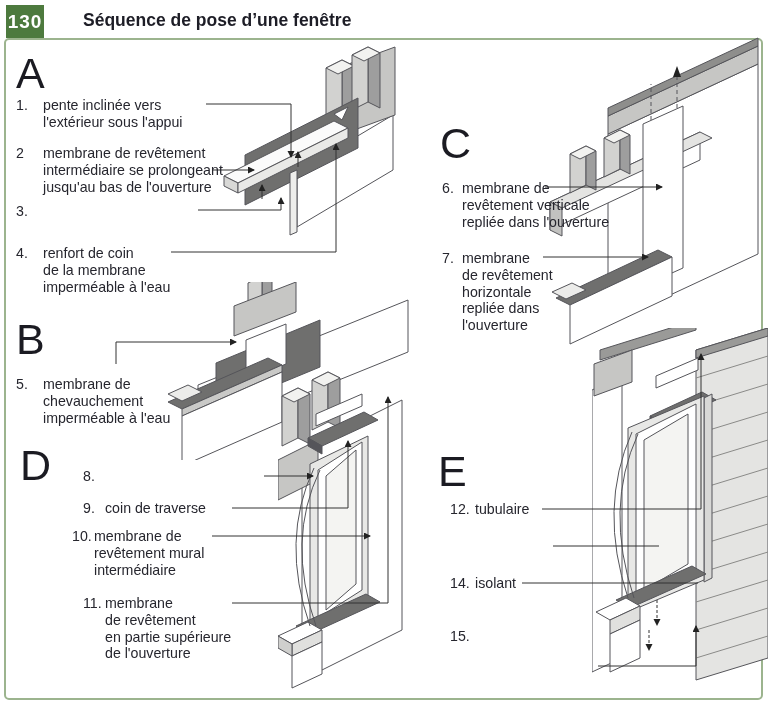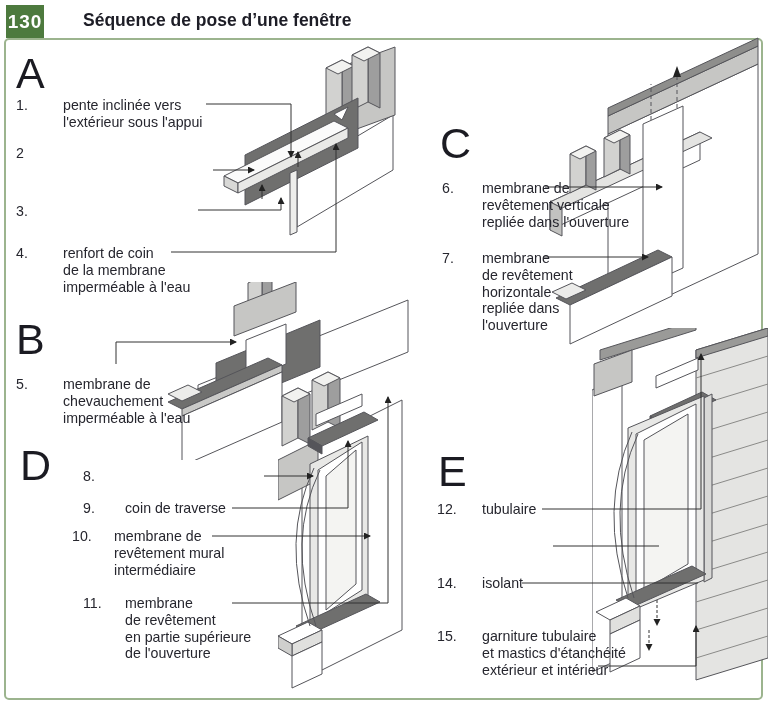--- a/index.html
+++ b/index.html
@@ -7,22 +7,22 @@
          font-family:"Liberation Sans",sans-serif;color:#26262e;}
   .border-box{position:absolute;left:4px;top:38px;right:5px;bottom:5px;
               border:2px solid #9cb48e;border-radius:5px;}
   .badge{position:absolute;left:6px;top:5px;width:38px;height:33px;background:#4d7a3e;
          color:#fff;font-weight:bold;font-size:19px;display:flex;align-items:center;
          justify-content:center;letter-spacing:1px;}
   .title{position:absolute;left:54px;top:10px;font-size:17.5px;font-weight:bold;color:#1d1d26;margin-left:29px;}
   .letter{position:absolute;font-size:43px;font-weight:400;color:#1b1b22;line-height:1;}
   .item{position:absolute;display:flex;font-size:14.2px;line-height:16.8px;color:#26262e;}
   .item .num{flex:none;}
-  .na{width:27px;} .nc{width:20px;} .nd{width:22px;} .ne{width:25px;}
-  .item .txt{white-space:pre-line;margin-left:20px;}
+  .na{width:27px;} .nc{width:20px;} .nd{width:22px;} .ne{width:25px;margin-left:13px;}
+  .item .txt{white-space:pre-line;}
   svg{position:absolute;}
   .diagram polygon,.diagram path,.diagram line{vector-effect:non-scaling-stroke;}
   #overlay{left:0;top:0;pointer-events:none;z-index:4;}
   .diagram{z-index:1;}
   .item,.letter{z-index:5;}
 </style>
 </head>
 <body>
 
 <div id="stage">
@@ -184,20 +184,23 @@
   <div class="letter" style="left:20px;top:444px">D</div>
   <div class="letter" style="left:438px;top:450px">E</div>
 
   <div class="item" style="left:16px;top:97px">
     <span class="num na">1.</span>
     <span class="txt">pente inclinée vers
 l'extérieur sous l'appui</span>
   </div>
   <div class="item" style="left:16px;top:145px">
     <span class="num na">2</span>
+    <span class="txt">membrane de revêtement
+intermédiaire se prolongeant
+jusqu'au bas de l'ouverture</span>
   </div>
   <div class="item" style="left:16px;top:203px">
     <span class="num na">3.</span>
   </div>
   <div class="item" style="left:16px;top:245px">
     <span class="num na">4.</span>
     <span class="txt">renfort de coin
 de la membrane
 imperméable à l'eau</span>
   </div>
@@ -248,18 +251,15 @@
   <div class="item" style="left:437px;top:501px">
     <span class="num ne">12.</span>
     <span class="txt">tubulaire</span>
   </div>
   <div class="item" style="left:437px;top:575px">
     <span class="num ne">14.</span>
     <span class="txt">isolant</span>
   </div>
   <div class="item" style="left:437px;top:628px">
     <span class="num ne">15.</span>
-    <span class="txt">garniture tubulaire
-et mastics d'étanchéité
-extérieur et intérieur</span>
   </div>
 
 </div>
 
 </body></html>

